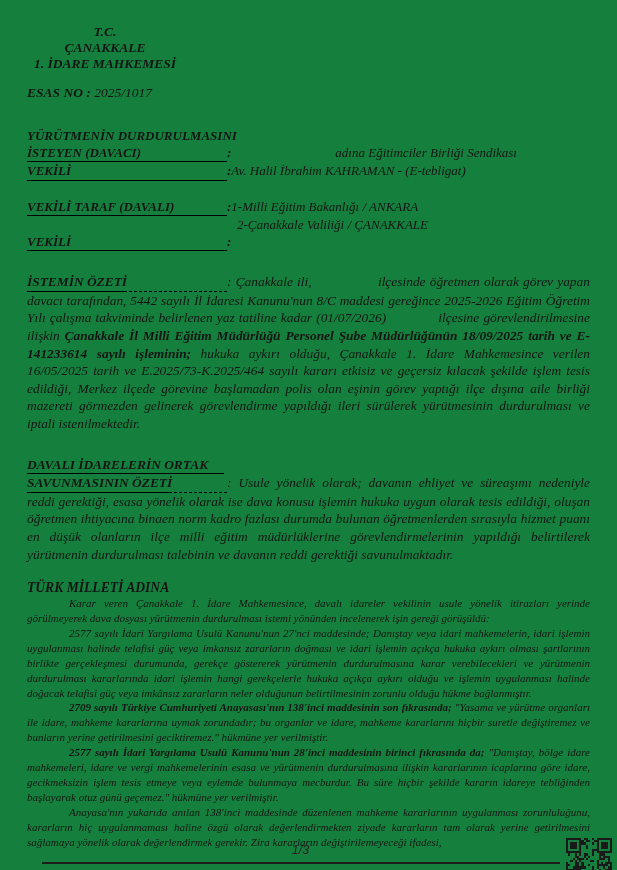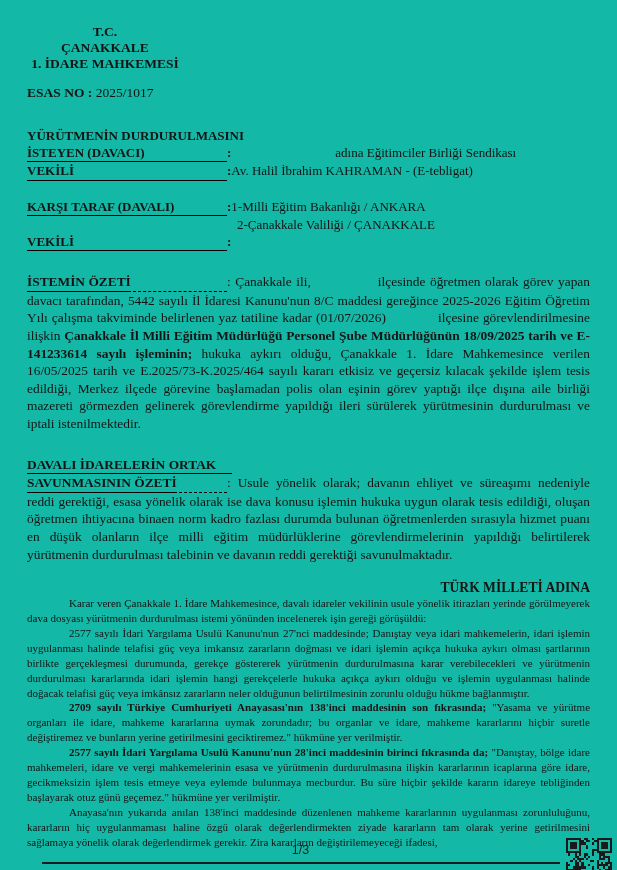--- a/index.html
+++ b/index.html
@@ -1,19 +1,20 @@
 <!DOCTYPE html>
 <html><head>
 <meta charset="utf-8">
 <style>
   html,body{margin:0;padding:0;background:#e8e8e8;}
   .page{
-    position:relative;width:617px;height:870px;background:#14b8a6;
+    position:relative;width:617px;height:870px;background:#15803d;
     overflow:hidden;color:#141414;
     font-family:"Liberation Serif","DejaVu Serif",serif;
+    font-style:italic;
   }
   .content{padding:24px 27px 0 27px;}
   
   .hdr{width:156px;text-align:center;font-weight:bold;font-size:13.5px;line-height:16px;}
   .esas{margin-top:13px;font-size:13.5px;font-weight:bold;}
   .esas .val{font-weight:normal;}
   
   .parties{margin-top:26px;font-size:13px;line-height:17.2px;}
   .prow{display:flex;align-items:baseline;}
   .plabel{flex:0 0 200px;width:200px;font-weight:bold;white-space:nowrap;}
@@ -29,21 +30,21 @@
   .labeled-para{font-size:13.4px;line-height:17.6px;text-align:justify;margin:0;}
   .mt22{margin-top:22px;}
   .mt10{margin-top:22px;}
   .hang{display:inline-flex;width:200px;vertical-align:baseline;align-items:flex-end;}
   .hang .lbl{font-weight:bold;border-bottom:1.5px solid #000;white-space:nowrap;}
   .hang .fill{flex:1 1 auto;border-bottom:1.5px dashed #000;margin-left:2px;}
   .blk-label{display:inline-block;font-weight:bold;font-size:13.4px;line-height:17.6px;
              border-bottom:1.5px solid #000;padding-right:16px;}
   b.inlineb{font-weight:bold;}
   
-  .heading{text-align:right;font-weight:bold;font-size:13.6px;line-height:17px;margin:16px 0 0 0;}
+  .heading{text-align:left;font-weight:bold;font-size:13.6px;line-height:17px;margin:16px 0 0 0;}
   
   .body-para{font-size:11px;line-height:14.9px;text-align:justify;text-indent:42px;margin:0;}
   
   .footer-page{position:absolute;left:0;top:843px;width:515px;box-sizing:border-box;
                padding-left:86px;text-align:center;
                font-family:"Liberation Sans","DejaVu Sans",sans-serif;font-size:12.5px;color:#222;}
   .footer-rule{position:absolute;left:42px;top:862px;width:518px;height:2px;background:#1c1c1c;}
   .qr{position:absolute;left:566px;top:838px;width:46px;height:46px;}
 </style>
 </head>
@@ -70,21 +71,21 @@
         <span class="plabel ul">İSTEYEN (DAVACI)</span>
         <span class="pcolon">:</span>
         <span class="pval"><span class="gap-a"></span><span>adına Eğitimciler Birliği Sendikası</span></span>
       </div>
       <div class="prow">
         <span class="plabel ul">VEKİLİ</span>
         <span class="pcolon">:</span>
         <span class="pval">Av. Halil İbrahim KAHRAMAN - (E-tebligat)</span>
       </div>
       <div class="prow mt17">
-        <span class="plabel ul">KARŞI TARAF (DAVALI)</span>
+        <span class="plabel ul">VEKİLİ TARAF (DAVALI)</span>
         <span class="pcolon">:</span>
         <span class="pval">1-Milli Eğitim Bakanlığı / ANKARA</span>
       </div>
       <div class="prow pindent">
         <span>2-Çanakkale Valiliği / ÇANAKKALE</span>
       </div>
       <div class="prow">
         <span class="plabel ul">VEKİLİ</span>
         <span class="pcolon">:</span>
       </div>

